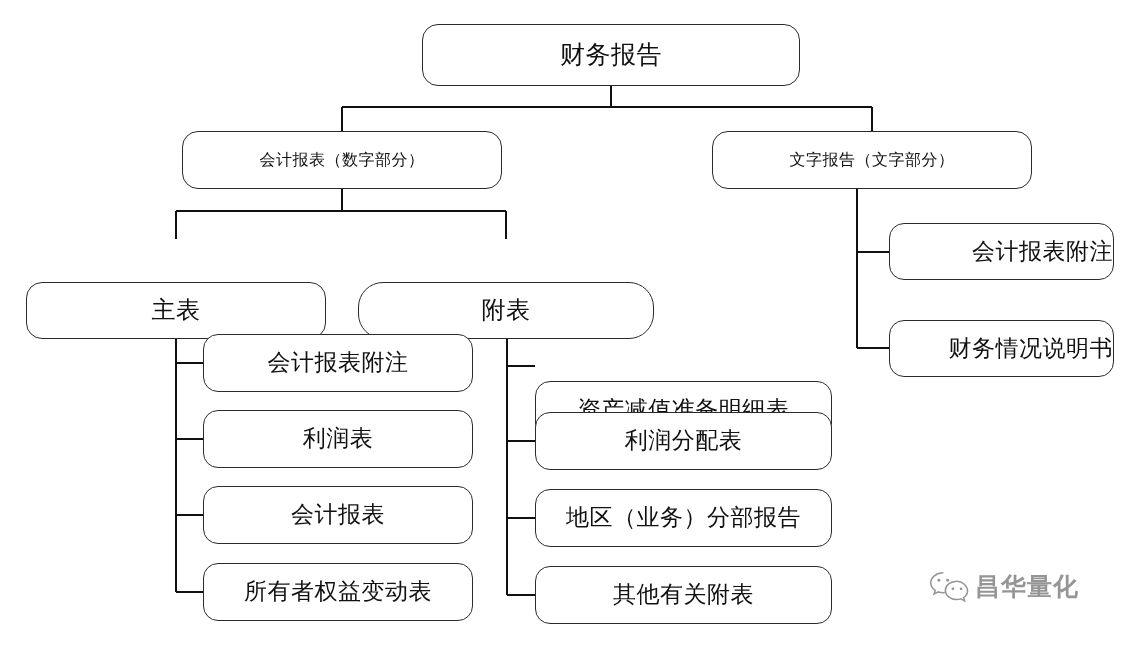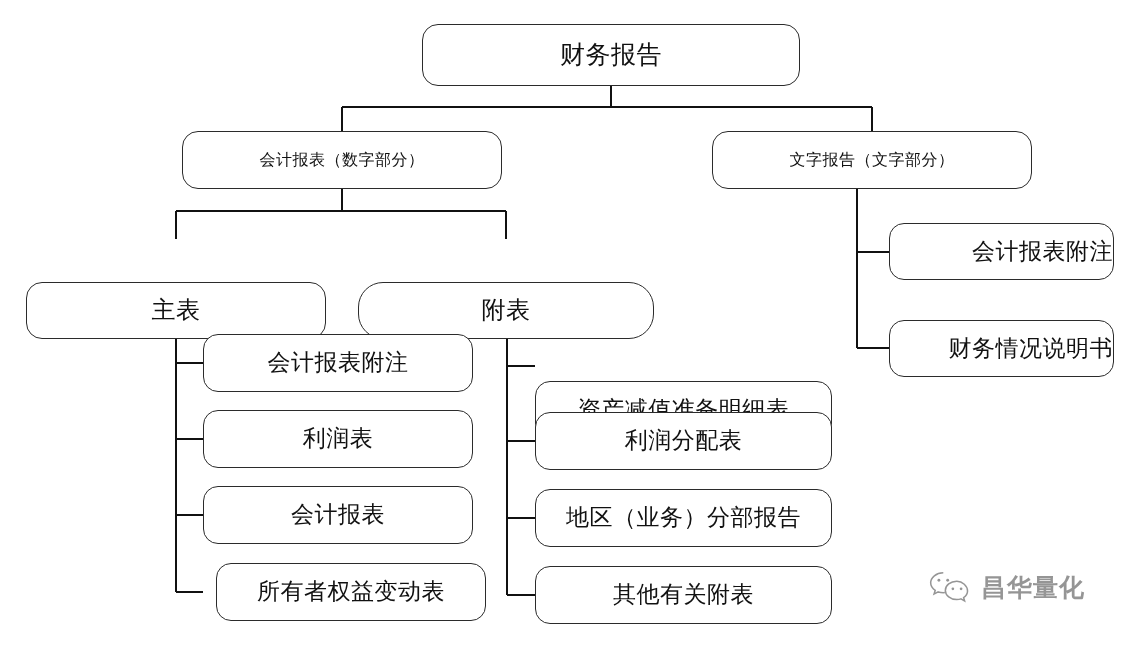--- a/index.html
+++ b/index.html
@@ -42,22 +42,22 @@
   }
   .node.level-0 { font-size: 25px; border-radius: 16px; }
   .node.level-1 { font-size: 16px; border-radius: 16px; }
   .node.level-2 { font-size: 24px; border-radius: 16px; margin-top: 43px; }
   .node.leaf    { font-size: 23px; border-radius: 15px; }
   .node.side    { font-size: 23px; border-radius: 15px; justify-content: flex-end; }
 
   #watermark {
     position: absolute;
     display: flex;
-    align-items: center;
-    gap: 9px;
+    align-items: flex-start;
+    gap: 3px;
     opacity: 0.72;
   }
   #watermark .wm-text {
     font-family: "Liberation Sans", "DejaVu Sans", sans-serif;
     font-size: 25px;
     color: #6d6d6d;
     letter-spacing: 1px;
     font-weight: 600;
   }
   #watermark .wm-icon {
@@ -125,21 +125,21 @@
 
   <div class="node leaf" style="left:203px; top:334px; width:270px; height:58px;">
     <span>会计报表附注</span>
   </div>
   <div class="node leaf" style="left:203px; top:410px; width:270px; height:58px;">
     <span>利润表</span>
   </div>
   <div class="node leaf" style="left:203px; top:486px; width:270px; height:58px;">
     <span>会计报表</span>
   </div>
-  <div class="node leaf" style="left:203px; top:563px; width:270px; height:58px;margin-left:13px;">
+  <div class="node leaf" style="left:203px; top:563px; width:270px; height:58px;">
     <span>所有者权益变动表</span>
   </div>
 
   <div class="node leaf" style="left:535px; top:337px; width:297px; height:58px;margin-top:44px;">
     <span>资产减值准备明细表</span>
   </div>
   <div class="node leaf" style="left:535px; top:412px; width:297px; height:58px;">
     <span>利润分配表</span>
   </div>
   <div class="node leaf" style="left:535px; top:489px; width:297px; height:58px;">

